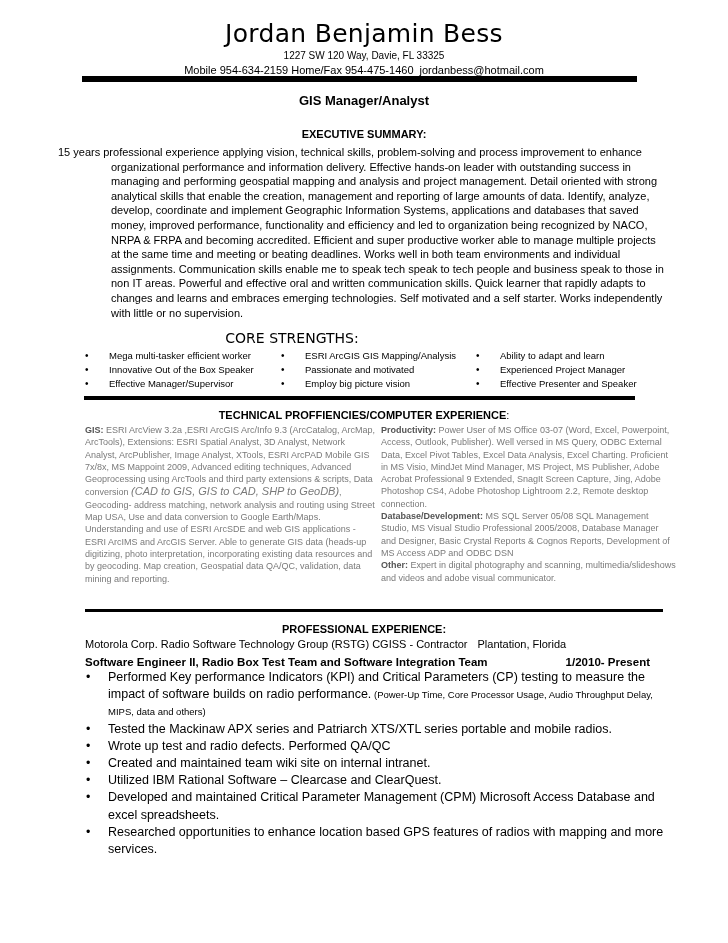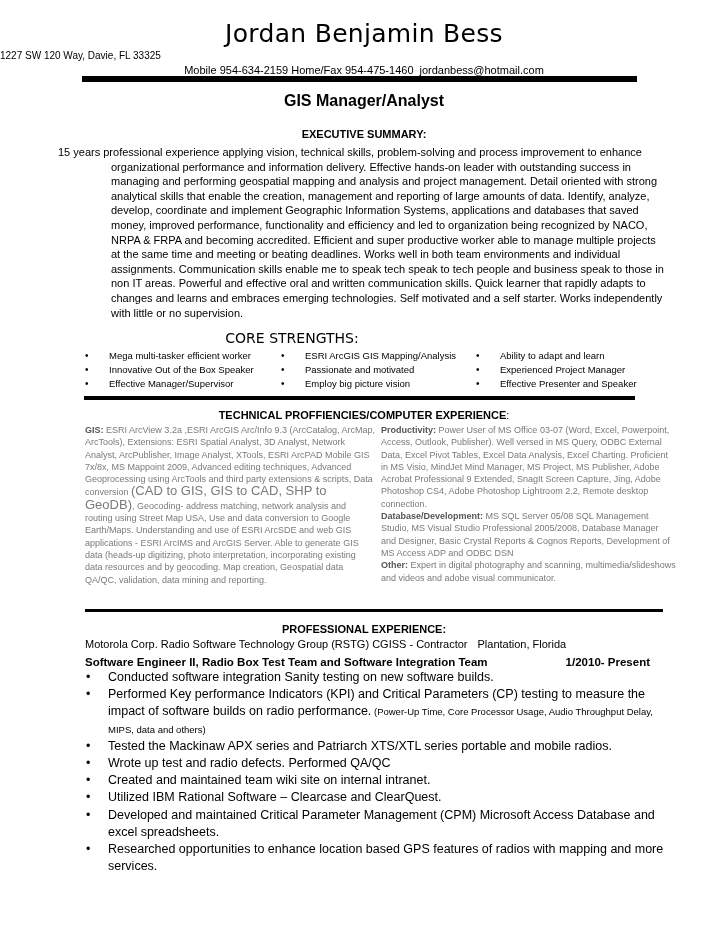--- a/index.html
+++ b/index.html
@@ -1,38 +1,38 @@
 <!DOCTYPE html>
 <html><head>
 <meta charset="utf-8">
 <style>
   html, body { margin: 0; padding: 0; background: #ffffff; }
   body { width: 728px; height: 943px; position: relative; overflow: hidden; font-family: "Liberation Sans", "DejaVu Sans", sans-serif; color: #000; }
   .abs { position: absolute; }
   .name { left: 0; width: 728px; top: 18px; text-align: center; font-family: "DejaVu Sans", sans-serif; font-weight: normal; font-size: 25px; letter-spacing: 0.3px; line-height: 32px; }
-  .addr { left: 0; width: 728px; top: 49px; text-align: left; font-size: 10px; line-height: 14px; }
+  .addr { left: 0; width: 728px; top: 49px; text-align: center; font-size: 10px; line-height: 14px; }
   .contact { left: 0; width: 728px; top: 63px; text-align: center; font-size: 11px; line-height: 15px; }
   .contact .email { margin-left: 6px; }
   .rule { background: #000; }
   .rule-top { left: 82px; top: 76px; width: 555px; height: 6px; }
-  .job-title { left: 0; width: 728px; top: 92px; text-align: center; font-size: 16px; font-weight: bold; line-height: 18px; }
+  .job-title { left: 0; width: 728px; top: 92px; text-align: center; font-size: 13px; font-weight: bold; line-height: 18px; }
   .sec-head { left: 0; width: 728px; text-align: center; font-size: 11px; font-weight: bold; line-height: 14px; }
   .summary { left: 58px; width: 606px; top: 145px; font-size: 11px; line-height: 14.6px; text-indent: 0; }
   .summary p { margin: 0; padding-left: 53px; text-indent: -53px; }
   .core-head { left: 0; width: 584px; top: 329px; text-align: center; font-family: "DejaVu Sans", sans-serif; font-size: 14px; line-height: 18px; }
   .core-col { top: 349px; font-size: 9.5px; line-height: 14px; }
   .core-col ul { list-style: none; margin: 0; padding: 0; }
   .core-col li { position: relative; padding-left: 24px; white-space: nowrap; }
   .core-col li::before { content: "\2022"; position: absolute; left: 0; top: 0; font-size: 10px; }
   .col1 { left: 85px; } .col2 { left: 281px; } .col3 { left: 476px; }
   .rule-core { left: 84px; top: 396px; width: 551px; height: 4px; }
   .tech-head { top: 408px; }
   .tech-col { top: 424px; width: 290px; font-size: 9px; line-height: 12.3px; color: #7a7a7a; }
   .tech-col b { color: #555; }
-  .tech-col .small { font-size: 13px; }
+  .tech-col .small { font-size: 11px; font-style: italic; }
   .tech-left { left: 85px; }
   .tech-right { left: 381px; width: 295px; }
   .rule-tech { left: 85px; top: 609px; width: 578px; height: 3px; }
   .exp-head { top: 622px; }
   .company { left: 85px; top: 636px; font-size: 11px; line-height: 17px; white-space: nowrap; }
   .company .loc { margin-left: 10px; }
   .role { left: 85px; top: 654px; width: 568px; font-size: 11.5px; font-weight: bold; line-height: 16px; white-space: nowrap; }
   .role .date { position: absolute; right: 3px; top: 0; }
   .bullets { left: 85px; top: 669px; width: 588px; font-size: 12.5px; line-height: 17.2px; }
   .bullets ul { list-style: none; margin: 0; padding: 0; }
@@ -99,21 +99,20 @@
 <div class="abs sec-head exp-head">PROFESSIONAL EXPERIENCE:</div>
 <div class="abs company">
   <span>Motorola Corp.  Radio Software Technology Group (RSTG) CGISS  - Contractor</span><span class="loc">Plantation, Florida</span>
 </div>
 <div class="abs role">
   <span>Software Engineer II, Radio Box Test Team and Software Integration Team</span>
   <span class="date">1/2010- Present</span>
 </div>
 <div class="abs bullets">
   <ul>
-    <li>Conducted software integration Sanity testing on new software builds.</li>
     <li><span>Performed Key performance Indicators (KPI) and Critical Parameters (CP) testing to measure the impact of software builds on radio performance.</span><span class="small"> (Power-Up Time, Core Processor Usage, Audio Throughput Delay, MIPS, data and others)</span></li>
     <li>Tested the Mackinaw APX series and Patriarch XTS/XTL series portable and mobile radios.</li>
     <li>Wrote up test and radio defects. Performed QA/QC</li>
     <li>Created and maintained team wiki site on internal intranet.</li>
     <li>Utilized IBM Rational Software – Clearcase and ClearQuest.</li>
     <li>Developed and maintained Critical Parameter Management (CPM) Microsoft Access Database and excel spreadsheets.</li>
     <li>Researched opportunities to enhance location based GPS features of radios with mapping and more services.</li>
   </ul>
 </div>
 

